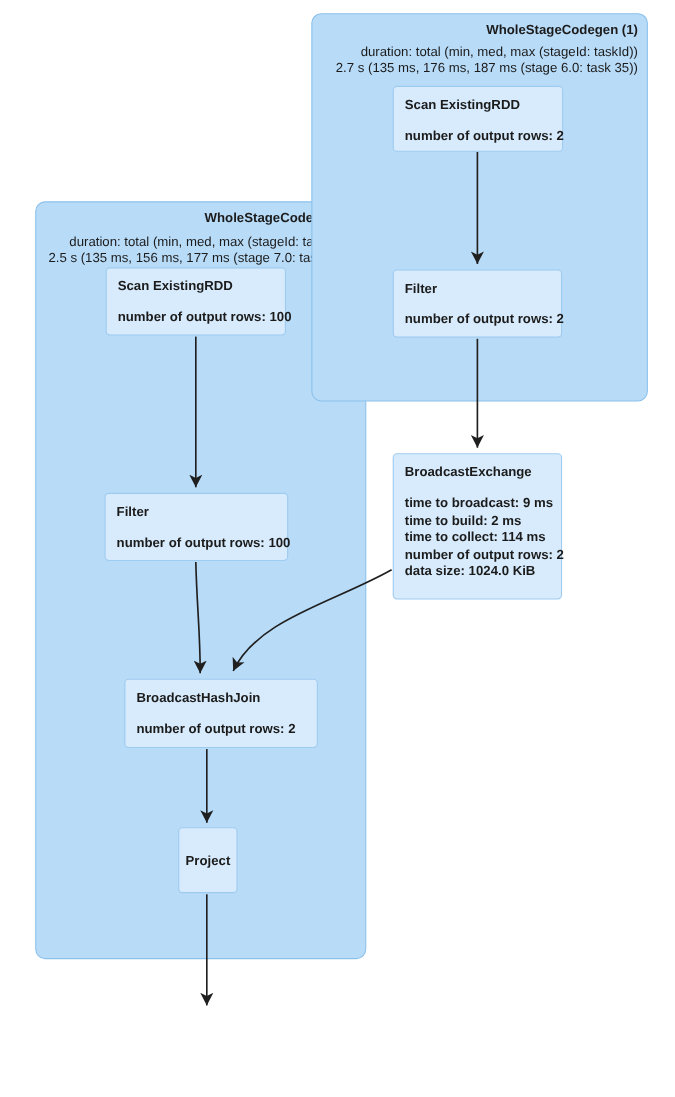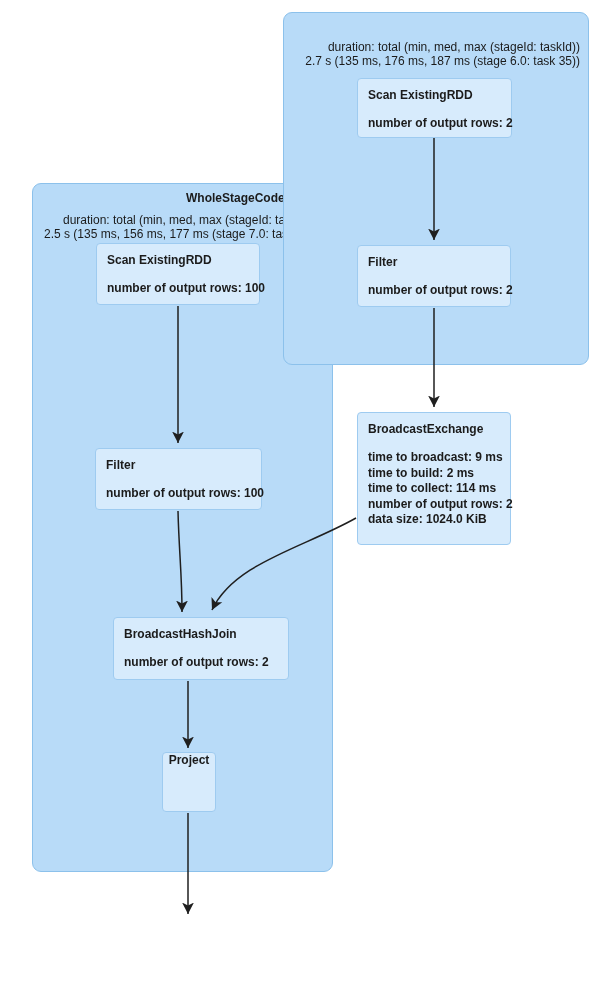--- a/index.html
+++ b/index.html
@@ -33,21 +33,21 @@
   .edges{ position:absolute; left:0; top:0; z-index:3; }
   .node{
     position:absolute; box-sizing:border-box; z-index:4;
     background:var(--node-fill);
     border:1px solid var(--node-border);
     border-radius:4px;
     padding:9px 10px; white-space:nowrap; line-height:14px;
   }
   .node-title{ font-weight:bold; }
   .node-metrics{ margin-top:14px; line-height:15.5px;font-weight:bold; }
-  .node-center{ display:flex; justify-content:center; padding:0; }
+  .node-center{ display:flex; align-items:center; justify-content:center; padding:0; }
   .n-scan1{ left:357px; top:78px;  width:155px; height:60px; }
   .n-filter1{ left:357px; top:245px; width:154px; height:62px; }
   .n-bx{ left:357px; top:412px; width:154px; height:133px; }
   .n-scan2{ left:96px;  top:243px; width:164px; height:62px; }
   .n-filter2{ left:95px;  top:448px; width:167px; height:62px; }
   .n-bhj{ left:113px; top:617px; width:176px; height:63px; }
   .n-project{ left:162px; top:752px; width:54px;  height:60px; }
   .n-asp{ left:127px; top:918px; width:126px; height:64px; }
   .edge-path{ fill:none; stroke:var(--edge); stroke-width:1.5px; }
 </style>
@@ -56,20 +56,21 @@
 
 <div class="canvas">
 
   <div class="cluster cluster-left">
     <div class="cl-title lc-title">WholeStageCodegen</div>
     <div class="cl-dur lc-dur1">duration: total (min, med, max (stageId: taskId))</div>
     <div class="cl-dur lc-dur2">2.5 s (135 ms, 156 ms, 177 ms (stage 7.0: task</div>
   </div>
 
   <div class="cluster cluster-right">
+    <div class="cl-title rc-title">WholeStageCodegen (1)</div>
     <div class="cl-dur rc-dur1">duration: total (min, med, max (stageId: taskId))</div>
     <div class="cl-dur rc-dur2">2.7 s (135 ms, 176 ms, 187 ms (stage 6.0: task 35))</div>
   </div>
 
   <svg class="edges" width="614" height="997">
     <defs>
       <marker id="arrow" viewBox="0 0 10 10" refX="8.5" refY="5" markerWidth="9" markerHeight="9" orient="auto-start-reverse">
         <path d="M0,0.6 L8.5,5 L0,9.4 L2.2,5 Z" fill="#1f1f1f"></path>
       </marker>
     </defs>

